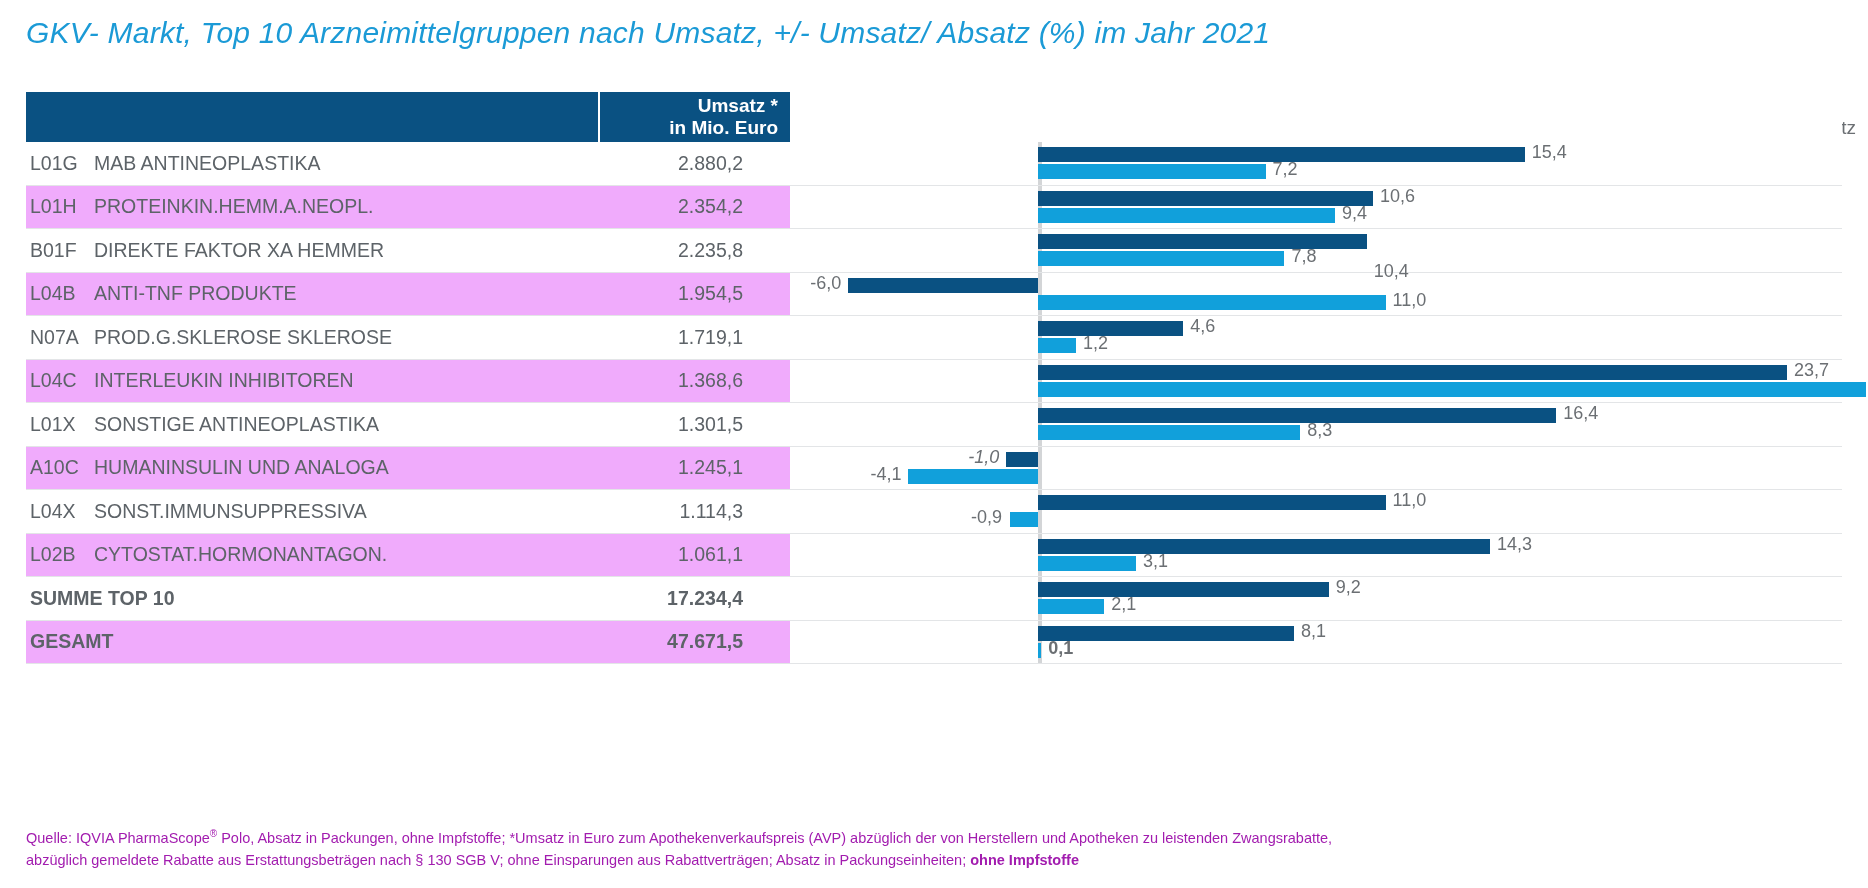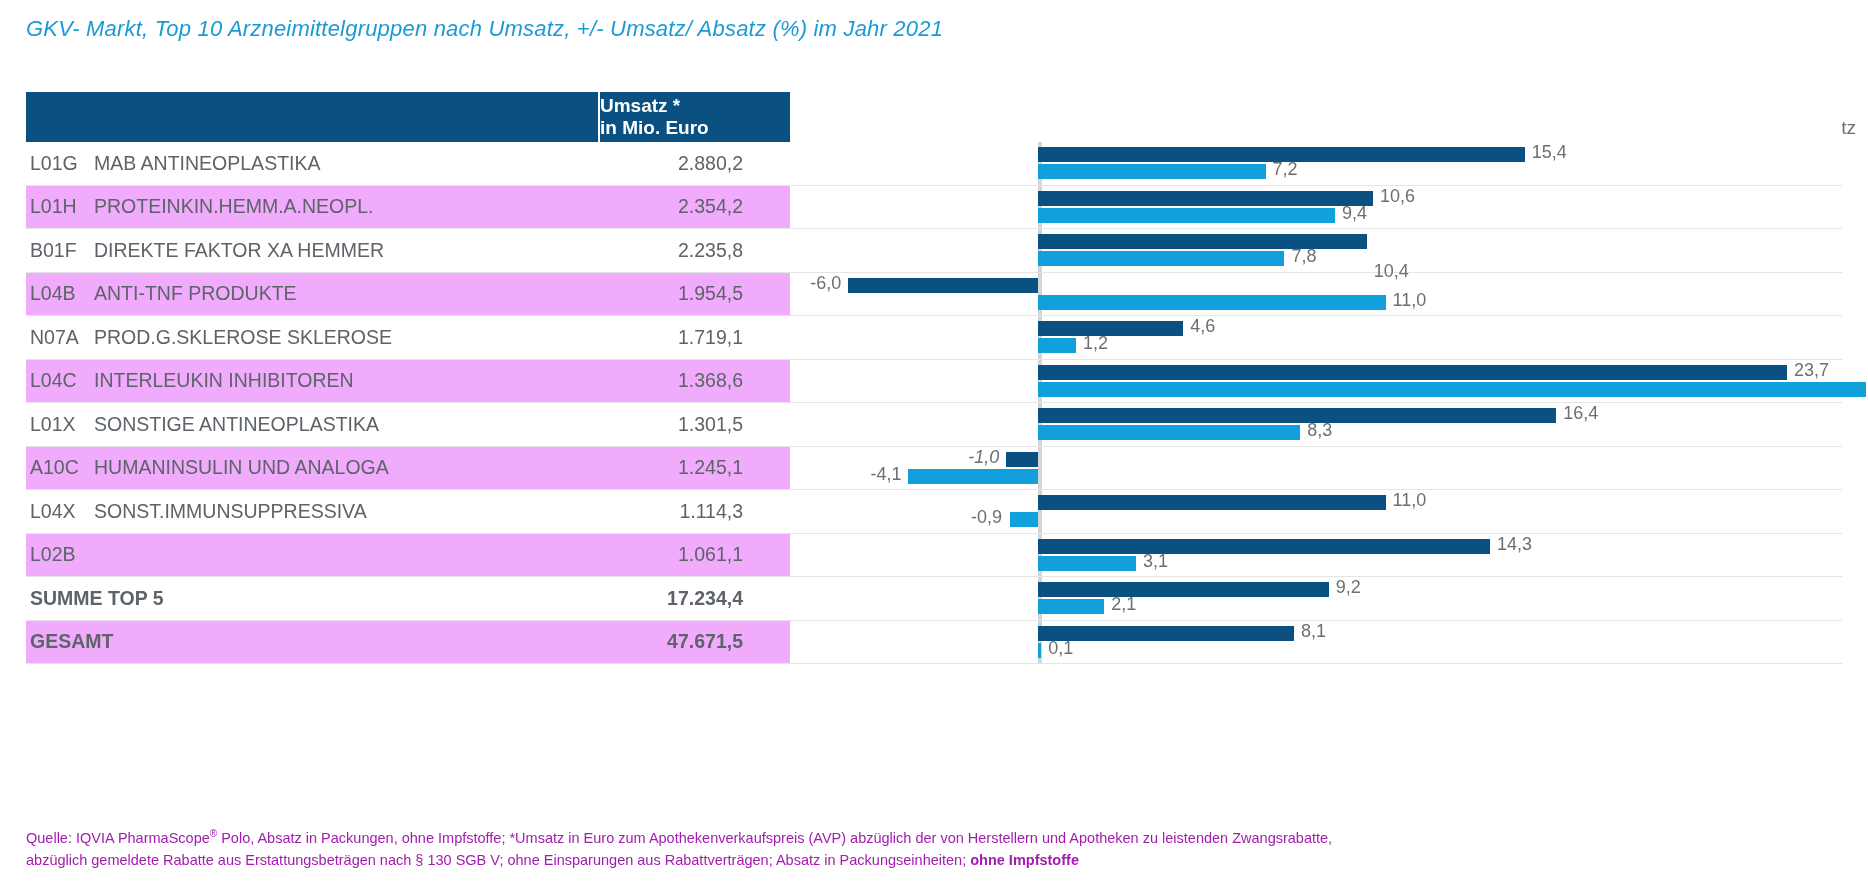--- a/index.html
+++ b/index.html
@@ -11,21 +11,21 @@
     font-family: "Liberation Sans", sans-serif;
     overflow: hidden;
     position: relative;
   }
 
   
   #chart-title {
     position: absolute;
     left: 26px;
     top: 16px;
-    font-size: 22px;
+    font-size: 30px;
     font-style: italic;
     color: #1b9ad6;
     letter-spacing: 0.2px;
     white-space: nowrap;
   }
 
   
   #legend {
     position: absolute;
     right: 12px;
@@ -87,23 +87,23 @@
   #header-row .cell-name,
   #header-row .cell-value {
     background: #0a5182;
     color: #ffffff;
     font-weight: bold;
     height: 50px;
   }
   #header-row .cell-name { border-right: 2px solid #ffffff; }
   #header-row .cell-value {
     flex-direction: column;
-    align-items: flex-start;
+    align-items: flex-end;
     justify-content: center;
-    padding-right: 0;
+    padding-right: 12px;
     line-height: 1.18;
     font-size: 19px;
   }
   #header-row .cell-plot { background: #ffffff; }
 
   
   .data-row { height: 43.5px; }
   .data-row .cell-name,
   .data-row .cell-value,
   .data-row .cell-plot {
@@ -325,35 +325,36 @@
             <div class="bar umsatz" style="left: 248px; width: 347.6px;"></div>
             <div class="bar-label umsatz" style="left: 602.6px;">11,0</div>
             <div class="bar absatz" style="left: 219.56px; width: 28.44px;"></div>
             <div class="bar-label absatz" style="left: 212px; transform: translateX(-100%);">-0,9</div>
           </div>
         </div>
       </div>
       <div class="row data-row alt">
         <div class="cell-name">
           <span class="atc">L02B</span>
+          <span>CYTOSTAT.HORMONANTAGON.</span>
         </div>
         <div class="cell-value">1.061,1</div>
         <div class="cell-plot">
           <div class="zero-axis"></div>
           <div class="bargroup">
             <div class="bar umsatz" style="left: 248px; width: 451.88px;"></div>
             <div class="bar-label umsatz" style="left: 706.88px;">14,3</div>
             <div class="bar absatz" style="left: 248px; width: 97.96px;"></div>
             <div class="bar-label absatz" style="left: 352.96px;">3,1</div>
           </div>
         </div>
       </div>
       <div class="row data-row bold">
         <div class="cell-name">
-          <span>SUMME TOP 5</span>
+          <span>SUMME TOP 10</span>
         </div>
         <div class="cell-value">17.234,4</div>
         <div class="cell-plot">
           <div class="zero-axis"></div>
           <div class="bargroup">
             <div class="bar umsatz" style="left: 248px; width: 290.72px;"></div>
             <div class="bar-label umsatz" style="left: 545.72px;">9,2</div>
             <div class="bar absatz" style="left: 248px; width: 66.36px;"></div>
             <div class="bar-label absatz" style="left: 321.36px;">2,1</div>
           </div>
@@ -363,21 +364,21 @@
         <div class="cell-name">
           <span>GESAMT</span>
         </div>
         <div class="cell-value">47.671,5</div>
         <div class="cell-plot">
           <div class="zero-axis"></div>
           <div class="bargroup">
             <div class="bar umsatz" style="left: 248px; width: 255.96px;"></div>
             <div class="bar-label umsatz" style="left: 510.96px;">8,1</div>
             <div class="bar absatz" style="left: 248px; width: 3.16px;"></div>
-            <div class="bar-label absatz" style="left: 258.16px;">0,1</div>
+            <div class="bar-label absatz" style="left: 258.16px; font-weight: bold;">0,1</div>
           </div>
         </div>
       </div>
     </div>
 
 </div>
 
 <div id="footnote">
   <div>
     <span>Quelle: IQVIA PharmaScope</span><span class="sup">®</span><span> Polo, Absatz in Packungen, ohne Impfstoffe; *Umsatz in Euro zum Apothekenverkaufspreis (AVP) abzüglich der von Herstellern und Apotheken zu leistenden Zwangsrabatte,</span>

